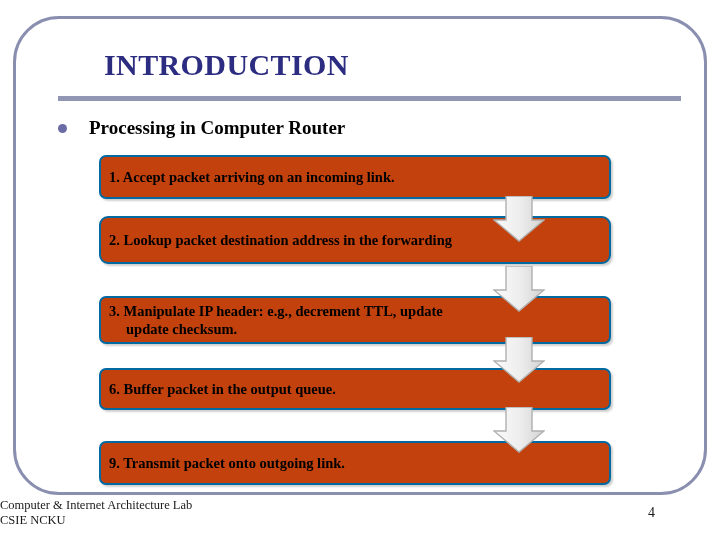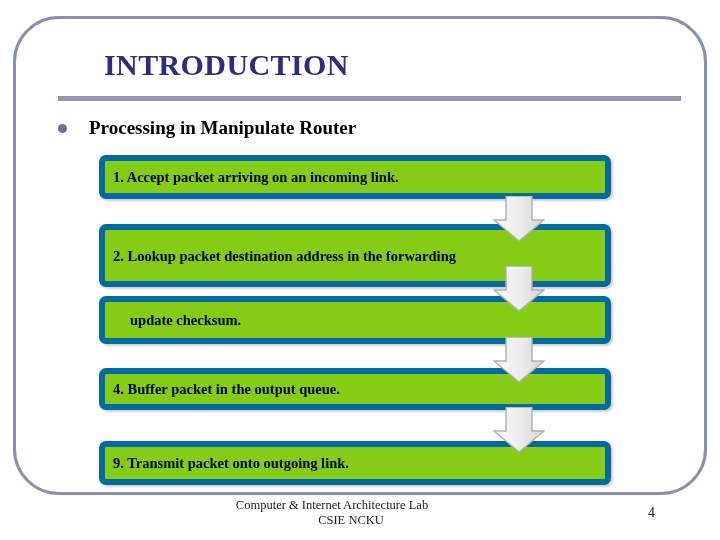--- a/index.html
+++ b/index.html
@@ -74,22 +74,22 @@
     color: #000000;
     white-space: nowrap;
   }
 
   
   .step-box {
     position: absolute;
     left: 99px;
     width: 512px;
     box-sizing: border-box;
-    background: #84cc16;
-    border: 6px solid #0369a1;
+    background: #c2410c;
+    border: 2px solid #0369a1;
     border-radius: 7px;
     box-shadow: 2px 2px 2px rgba(120,120,120,0.35);
     z-index: 2;
     text-decoration: underline;
   }
   .step-text {
     position: absolute;
     left: 8px;
     top: 50%;
     transform: translateY(-50%);
@@ -98,21 +98,21 @@
     font-weight: bold;
     color: #000000;
     line-height: 18px;
   }
   .step-text .line2 {
     display: block;
     padding-left: 17px;
   }
 
   #step-1 { top: 155px; height: 44px; }
-  #step-2 { top: 224px; height: 63px; }
+  #step-2 { top: 216px; height: 48px; border-radius: 9px; }
   #step-3 { top: 296px; height: 48px; }
   #step-4 { top: 368px; height: 42px; }
   #step-5 { top: 441px; height: 44px; }
 
   
   .flow-arrow {
     position: absolute;
     left: 493px;
     width: 52px;
     z-index: 3;
@@ -123,26 +123,25 @@
   #arrow-2 { top: 266px; height: 46px; }
   #arrow-3 { top: 337px; height: 46px; }
   #arrow-4 { top: 407px; height: 46px; }
 
   
   #footer {
     position: absolute;
     left: 0;
     top: 498px;
     width: 664px;
-    text-align: center;
     font-size: 12.5px;
     color: #1a1a1a;
     line-height: 15px;
   }
-  #footer-line-2 { display: block; margin-left: 38px; }
+  #footer-line-2 { display: block; }
 
   #page-number {
     position: absolute;
     left: 648px;
     top: 505px;
     font-size: 14px;
     color: #1a1a1a;
   }
 </style>
 </head>
@@ -151,21 +150,21 @@
 <div id="slide">
 
   <div id="slide-frame"></div>
 
   <div id="title">INTRODUCTION</div>
 
   <div id="title-rule"></div>
 
   <div id="bullet-row">
     <span id="bullet-dot"></span>
-    <span id="bullet-label">Processing in Manipulate Router</span>
+    <span id="bullet-label">Processing in Computer Router</span>
   </div>
 
   <div class="step-box" id="step-1">
     <div class="step-text">
       <span>1. Accept packet arriving on an incoming link.</span>
     </div>
   </div>
 
   <div class="flow-arrow" id="arrow-1">
     <svg viewBox="0 0 52 46" preserveAspectRatio="none" aria-hidden="true">
@@ -194,40 +193,41 @@
           <stop offset="55%" stop-color="#ececec"></stop>
           <stop offset="100%" stop-color="#d2d2d2"></stop>
         </linearGradient>
       </defs>
       <polygon points="13,0 39,0 39,24 51,24 26,45 1,24 13,24" fill="url(#ag2)" stroke="#b0b0b0" stroke-width="1.4"></polygon>
     </svg>
   </div>
 
   <div class="step-box" id="step-3">
     <div class="step-text">
+      <span>3. Manipulate IP header: e.g., decrement TTL, update</span>
       <span class="line2">update checksum.</span>
     </div>
   </div>
 
   <div class="flow-arrow" id="arrow-3">
     <svg viewBox="0 0 52 46" preserveAspectRatio="none" aria-hidden="true">
       <defs>
         <linearGradient id="ag3" x1="0" y1="0" x2="1" y2="0">
           <stop offset="0%" stop-color="#fbfbfb"></stop>
           <stop offset="55%" stop-color="#ececec"></stop>
           <stop offset="100%" stop-color="#d2d2d2"></stop>
         </linearGradient>
       </defs>
       <polygon points="13,0 39,0 39,24 51,24 26,45 1,24 13,24" fill="url(#ag3)" stroke="#b0b0b0" stroke-width="1.4"></polygon>
     </svg>
   </div>
 
   <div class="step-box" id="step-4">
     <div class="step-text">
-      <span>4. Buffer packet in the output queue.</span>
+      <span>6. Buffer packet in the output queue.</span>
     </div>
   </div>
 
   <div class="flow-arrow" id="arrow-4">
     <svg viewBox="0 0 52 46" preserveAspectRatio="none" aria-hidden="true">
       <defs>
         <linearGradient id="ag4" x1="0" y1="0" x2="1" y2="0">
           <stop offset="0%" stop-color="#fbfbfb"></stop>
           <stop offset="55%" stop-color="#ececec"></stop>
           <stop offset="100%" stop-color="#d2d2d2"></stop>

